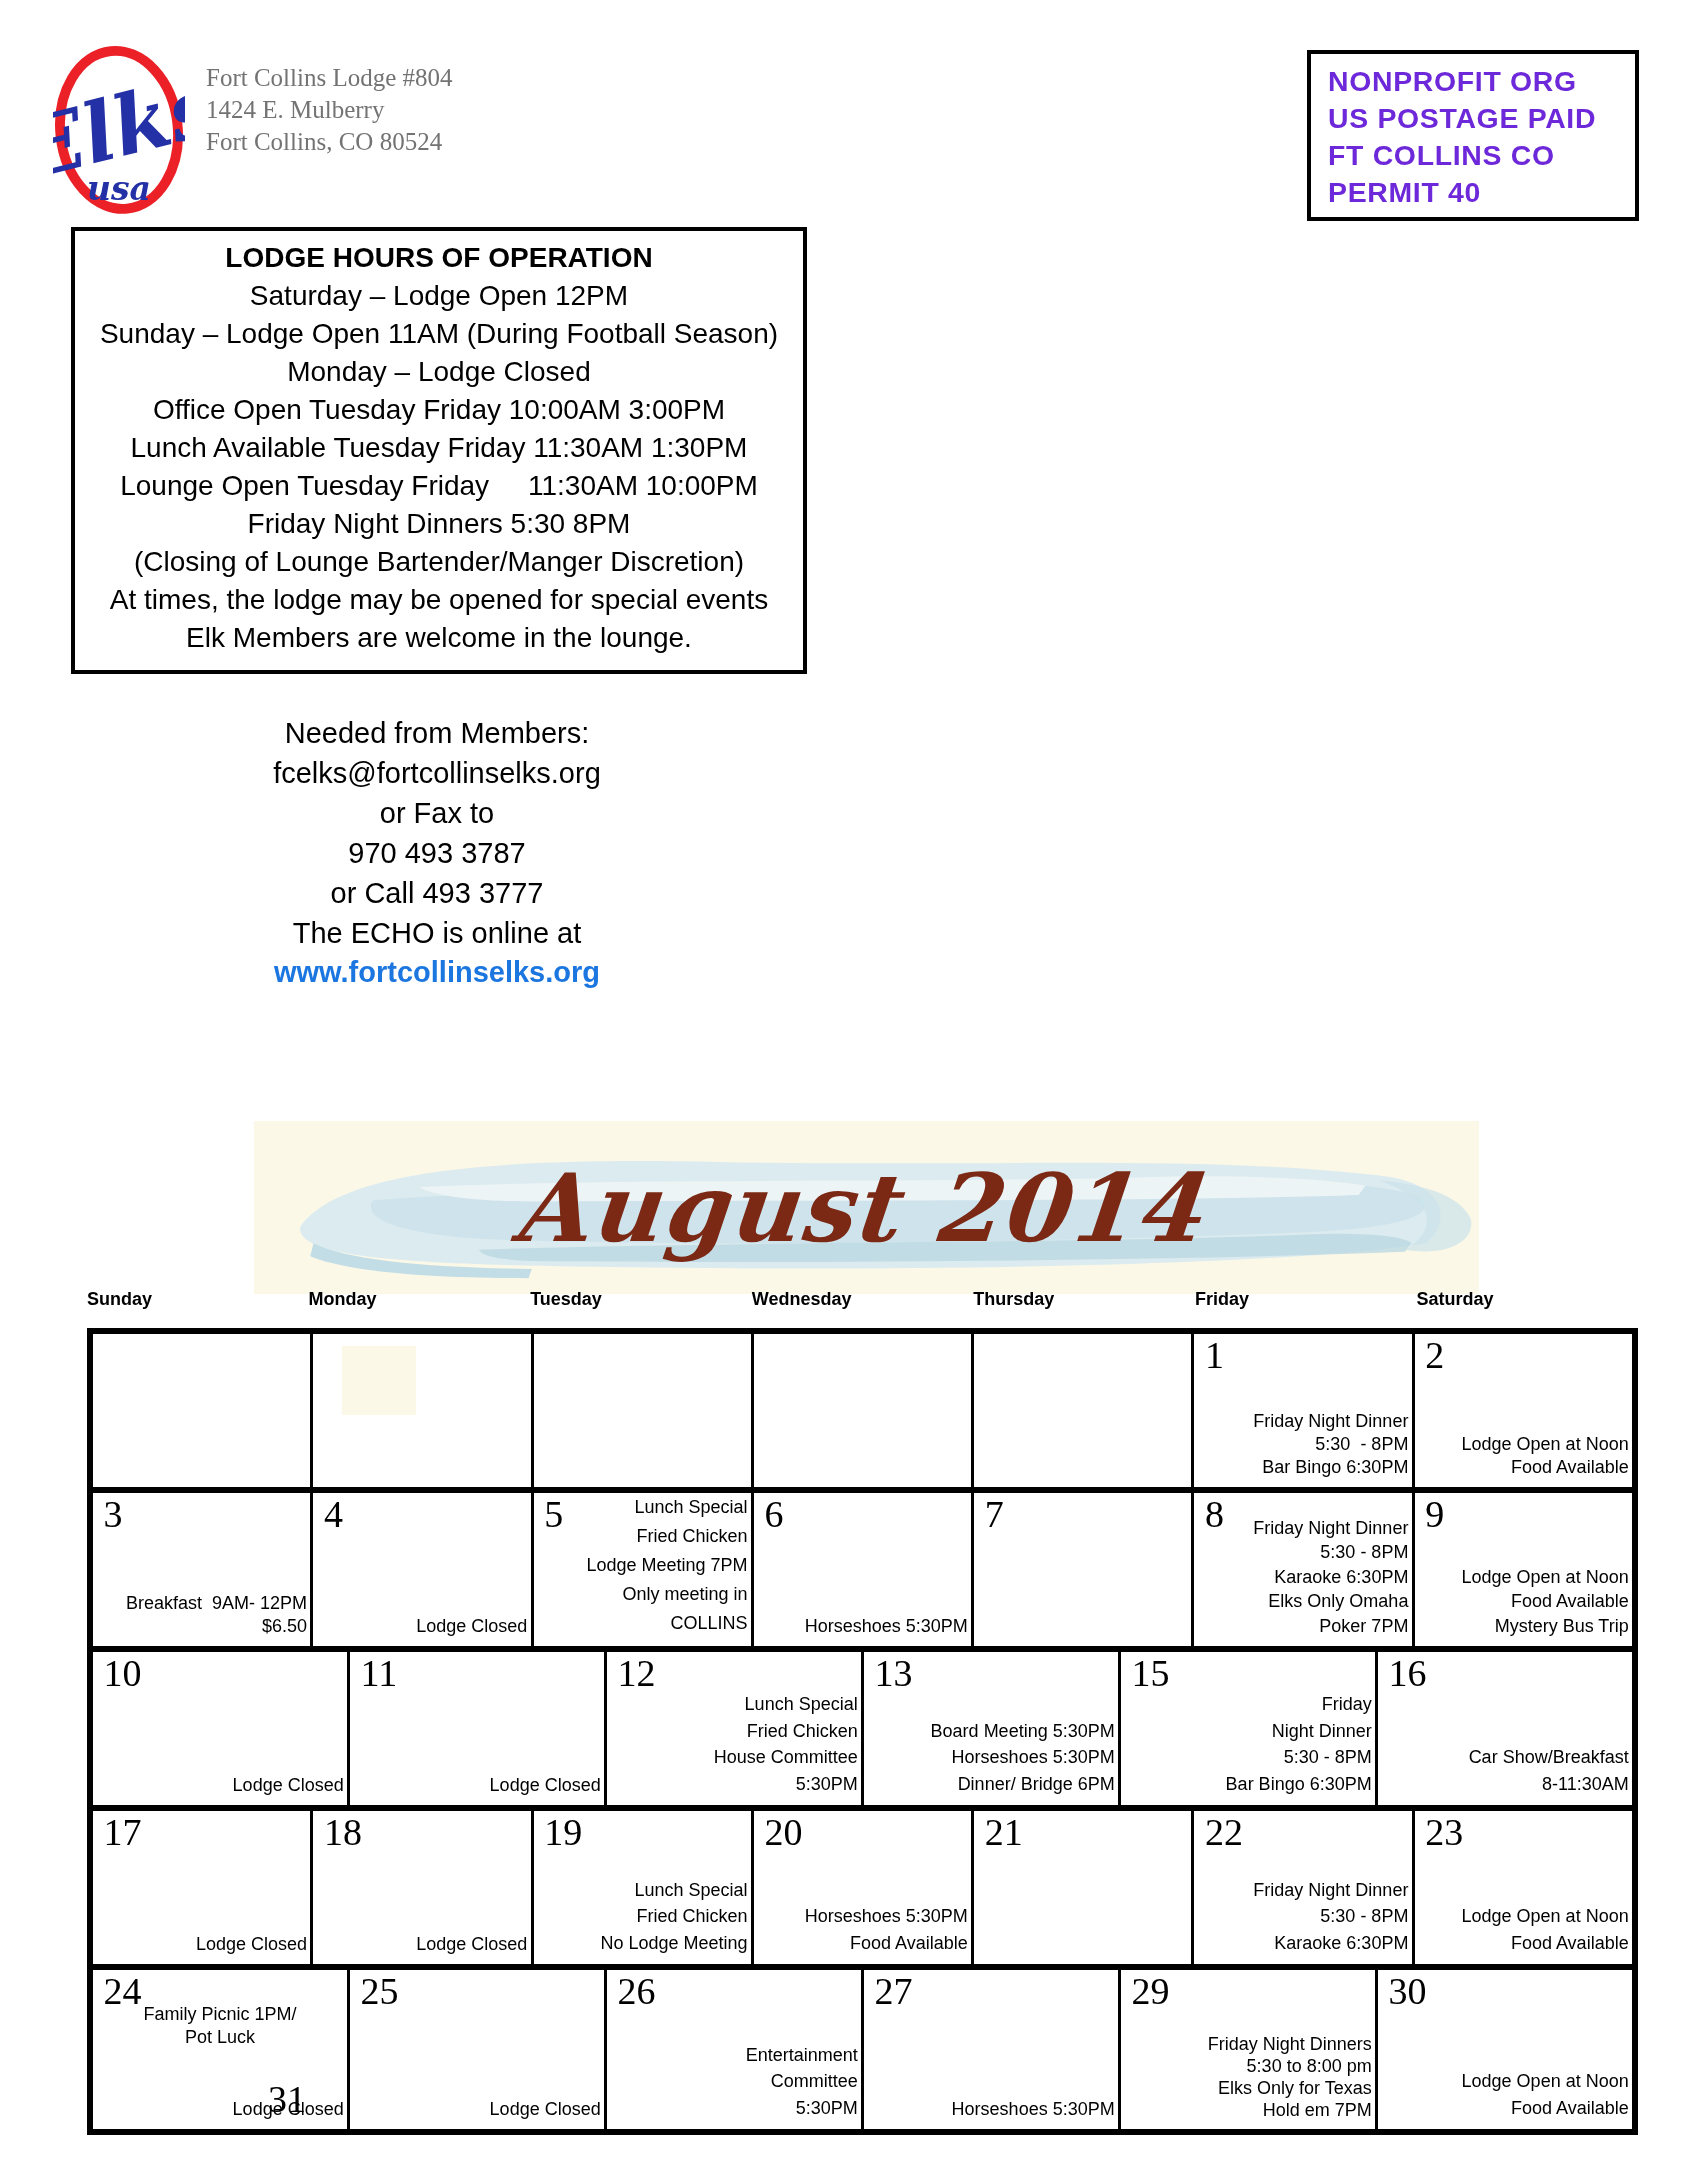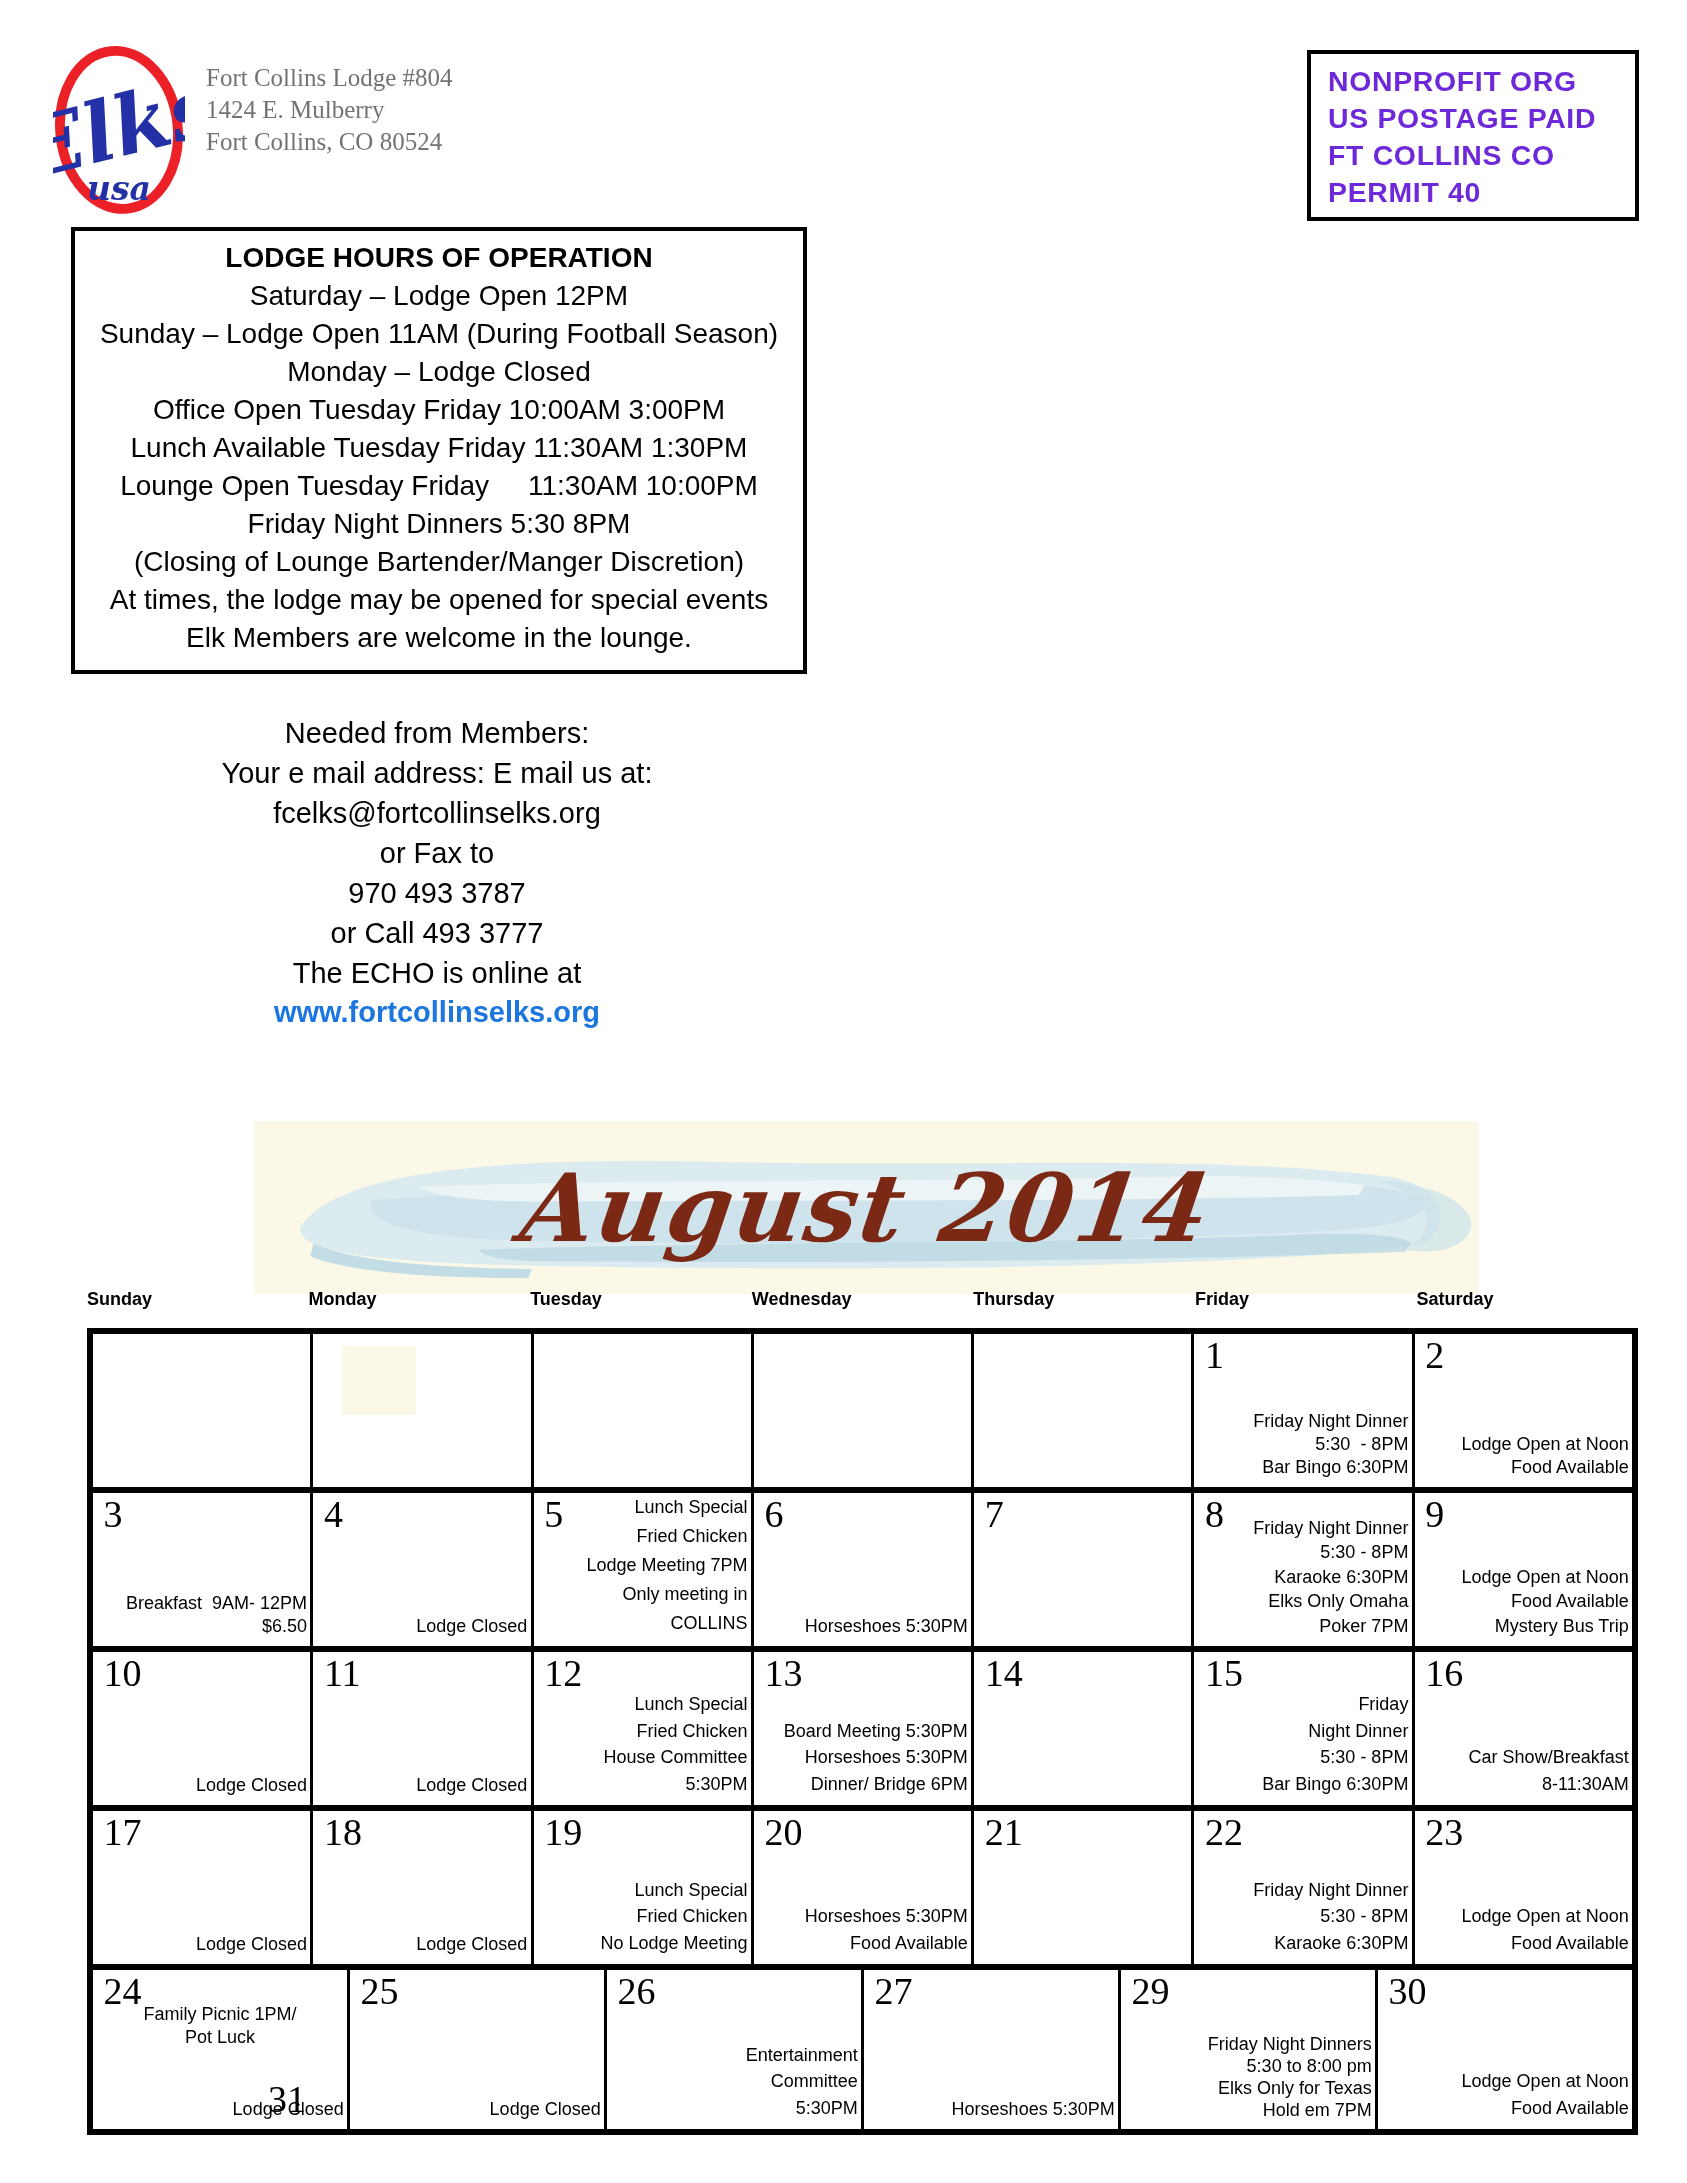--- a/index.html
+++ b/index.html
@@ -89,21 +89,20 @@
     <div>Lunch Available Tuesday Friday 11:30AM 1:30PM</div>
     <div>Lounge Open Tuesday Friday&nbsp;&nbsp;&nbsp;&nbsp; 11:30AM 10:00PM</div>
     <div>Friday Night Dinners 5:30 8PM</div>
     <div>(Closing of Lounge Bartender/Manger Discretion)</div>
     <div>At times, the lodge may be opened for special events</div>
     <div>Elk Members are welcome in the lounge.</div>
   </div>
 
   <div class="members">
     <div>Needed from Members:</div>
-    <div>Your e mail address: E mail us at:</div>
     <div>fcelks@fortcollinselks.org</div>
     <div>or Fax to</div>
     <div>970 493 3787</div>
     <div>or Call 493 3777</div>
     <div>The ECHO is online at</div>
     <a href="#" class="members-link">www.fortcollinselks.org</a>
   </div>
 
   <div class="banner">
     <svg viewBox="0 0 1852 262" preserveAspectRatio="none">
@@ -228,23 +227,20 @@
         </div>
         <div class="cal-cell">
           <div class="cell-date">13</div>
           <div class="cell-events" style="line-height: 26.5px;">
             <div class="">Board Meeting 5:30PM</div>
             <div class="">Horseshoes 5:30PM</div>
             <div class="">Dinner/ Bridge 6PM</div>
           </div>
         </div>
         <div class="cal-cell">
-          <div class="cell-date">14</div>
-        </div>
-        <div class="cal-cell">
           <div class="cell-date">15</div>
           <div class="cell-events" style="line-height: 26.5px;">
             <div class="">Friday</div>
             <div class="">Night Dinner</div>
             <div class="">5:30 - 8PM</div>
             <div class="">Bar Bingo 6:30PM</div>
           </div>
         </div>
         <div class="cal-cell">
           <div class="cell-date">16</div>

